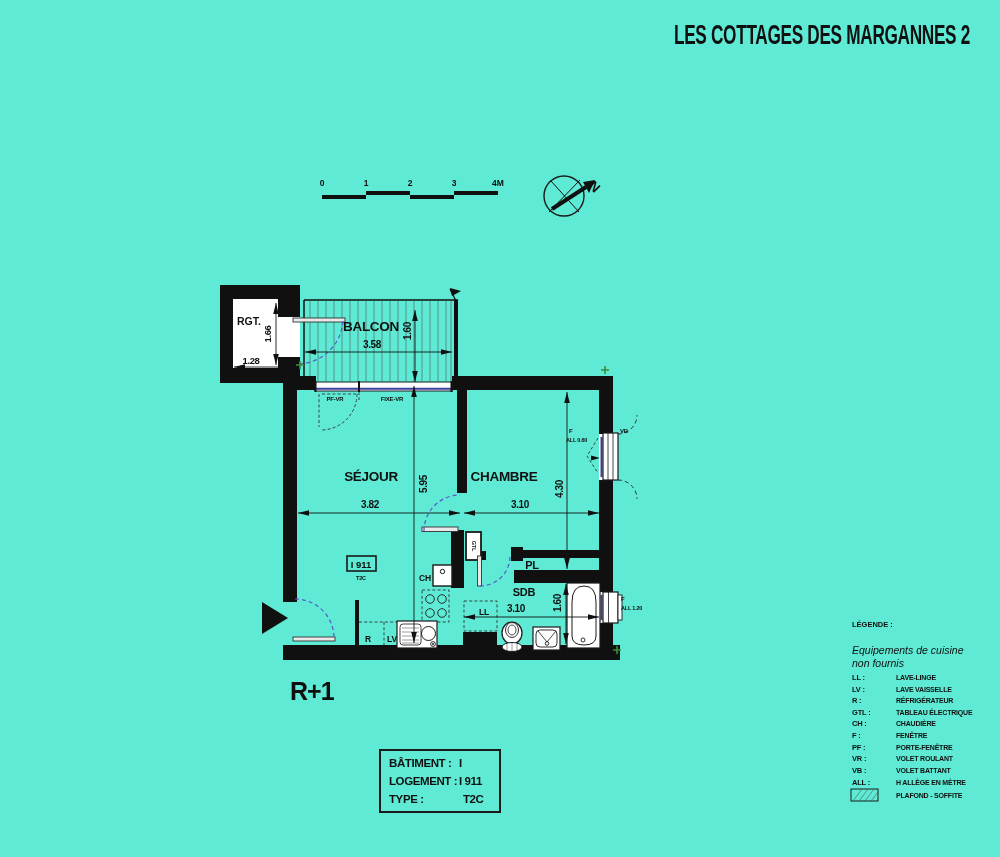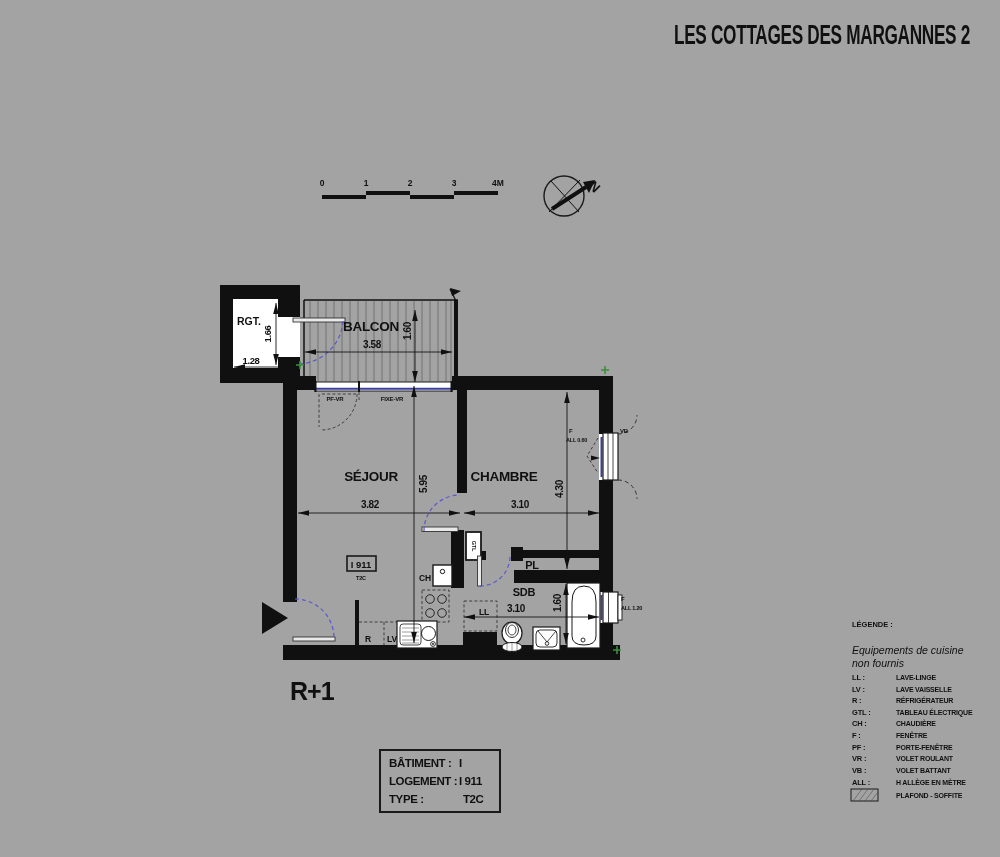--- a/index.html
+++ b/index.html
@@ -1,16 +1,16 @@
 <!DOCTYPE html>
 <html><head>
 <meta charset="utf-8">
 <style>
   html,body{margin:0;padding:0;background:#ffffff;width:1000px;height:857px;overflow:hidden;}
-  .stage{position:relative;width:1000px;height:857px;background:#a3a3a3;text-align:right;}
+  .stage{position:relative;width:1000px;height:857px;background:#5eead4;text-align:right;}
   svg{position:absolute;left:0;top:0;}
   svg text{font-family:"Liberation Sans","DejaVu Sans",sans-serif;fill:#101010;}
   .t-title{font-size:27px;font-weight:bold;letter-spacing:-0.5px;}
   .t-floor{font-size:25px;font-weight:bold;letter-spacing:-1px;}
   .t-room{font-size:13.5px;font-weight:bold;letter-spacing:-0.3px;}
   .t-room-m{font-size:11px;font-weight:bold;letter-spacing:-0.3px;}
   .t-room-s{font-size:10.5px;font-weight:bold;}
   .t-dim{font-size:10px;font-weight:600;letter-spacing:-0.4px;}
   .t-dim-s{font-size:9.5px;font-weight:600;letter-spacing:-0.4px;}
   .t-lab{font-size:8.5px;font-weight:bold;letter-spacing:-0.2px;}

